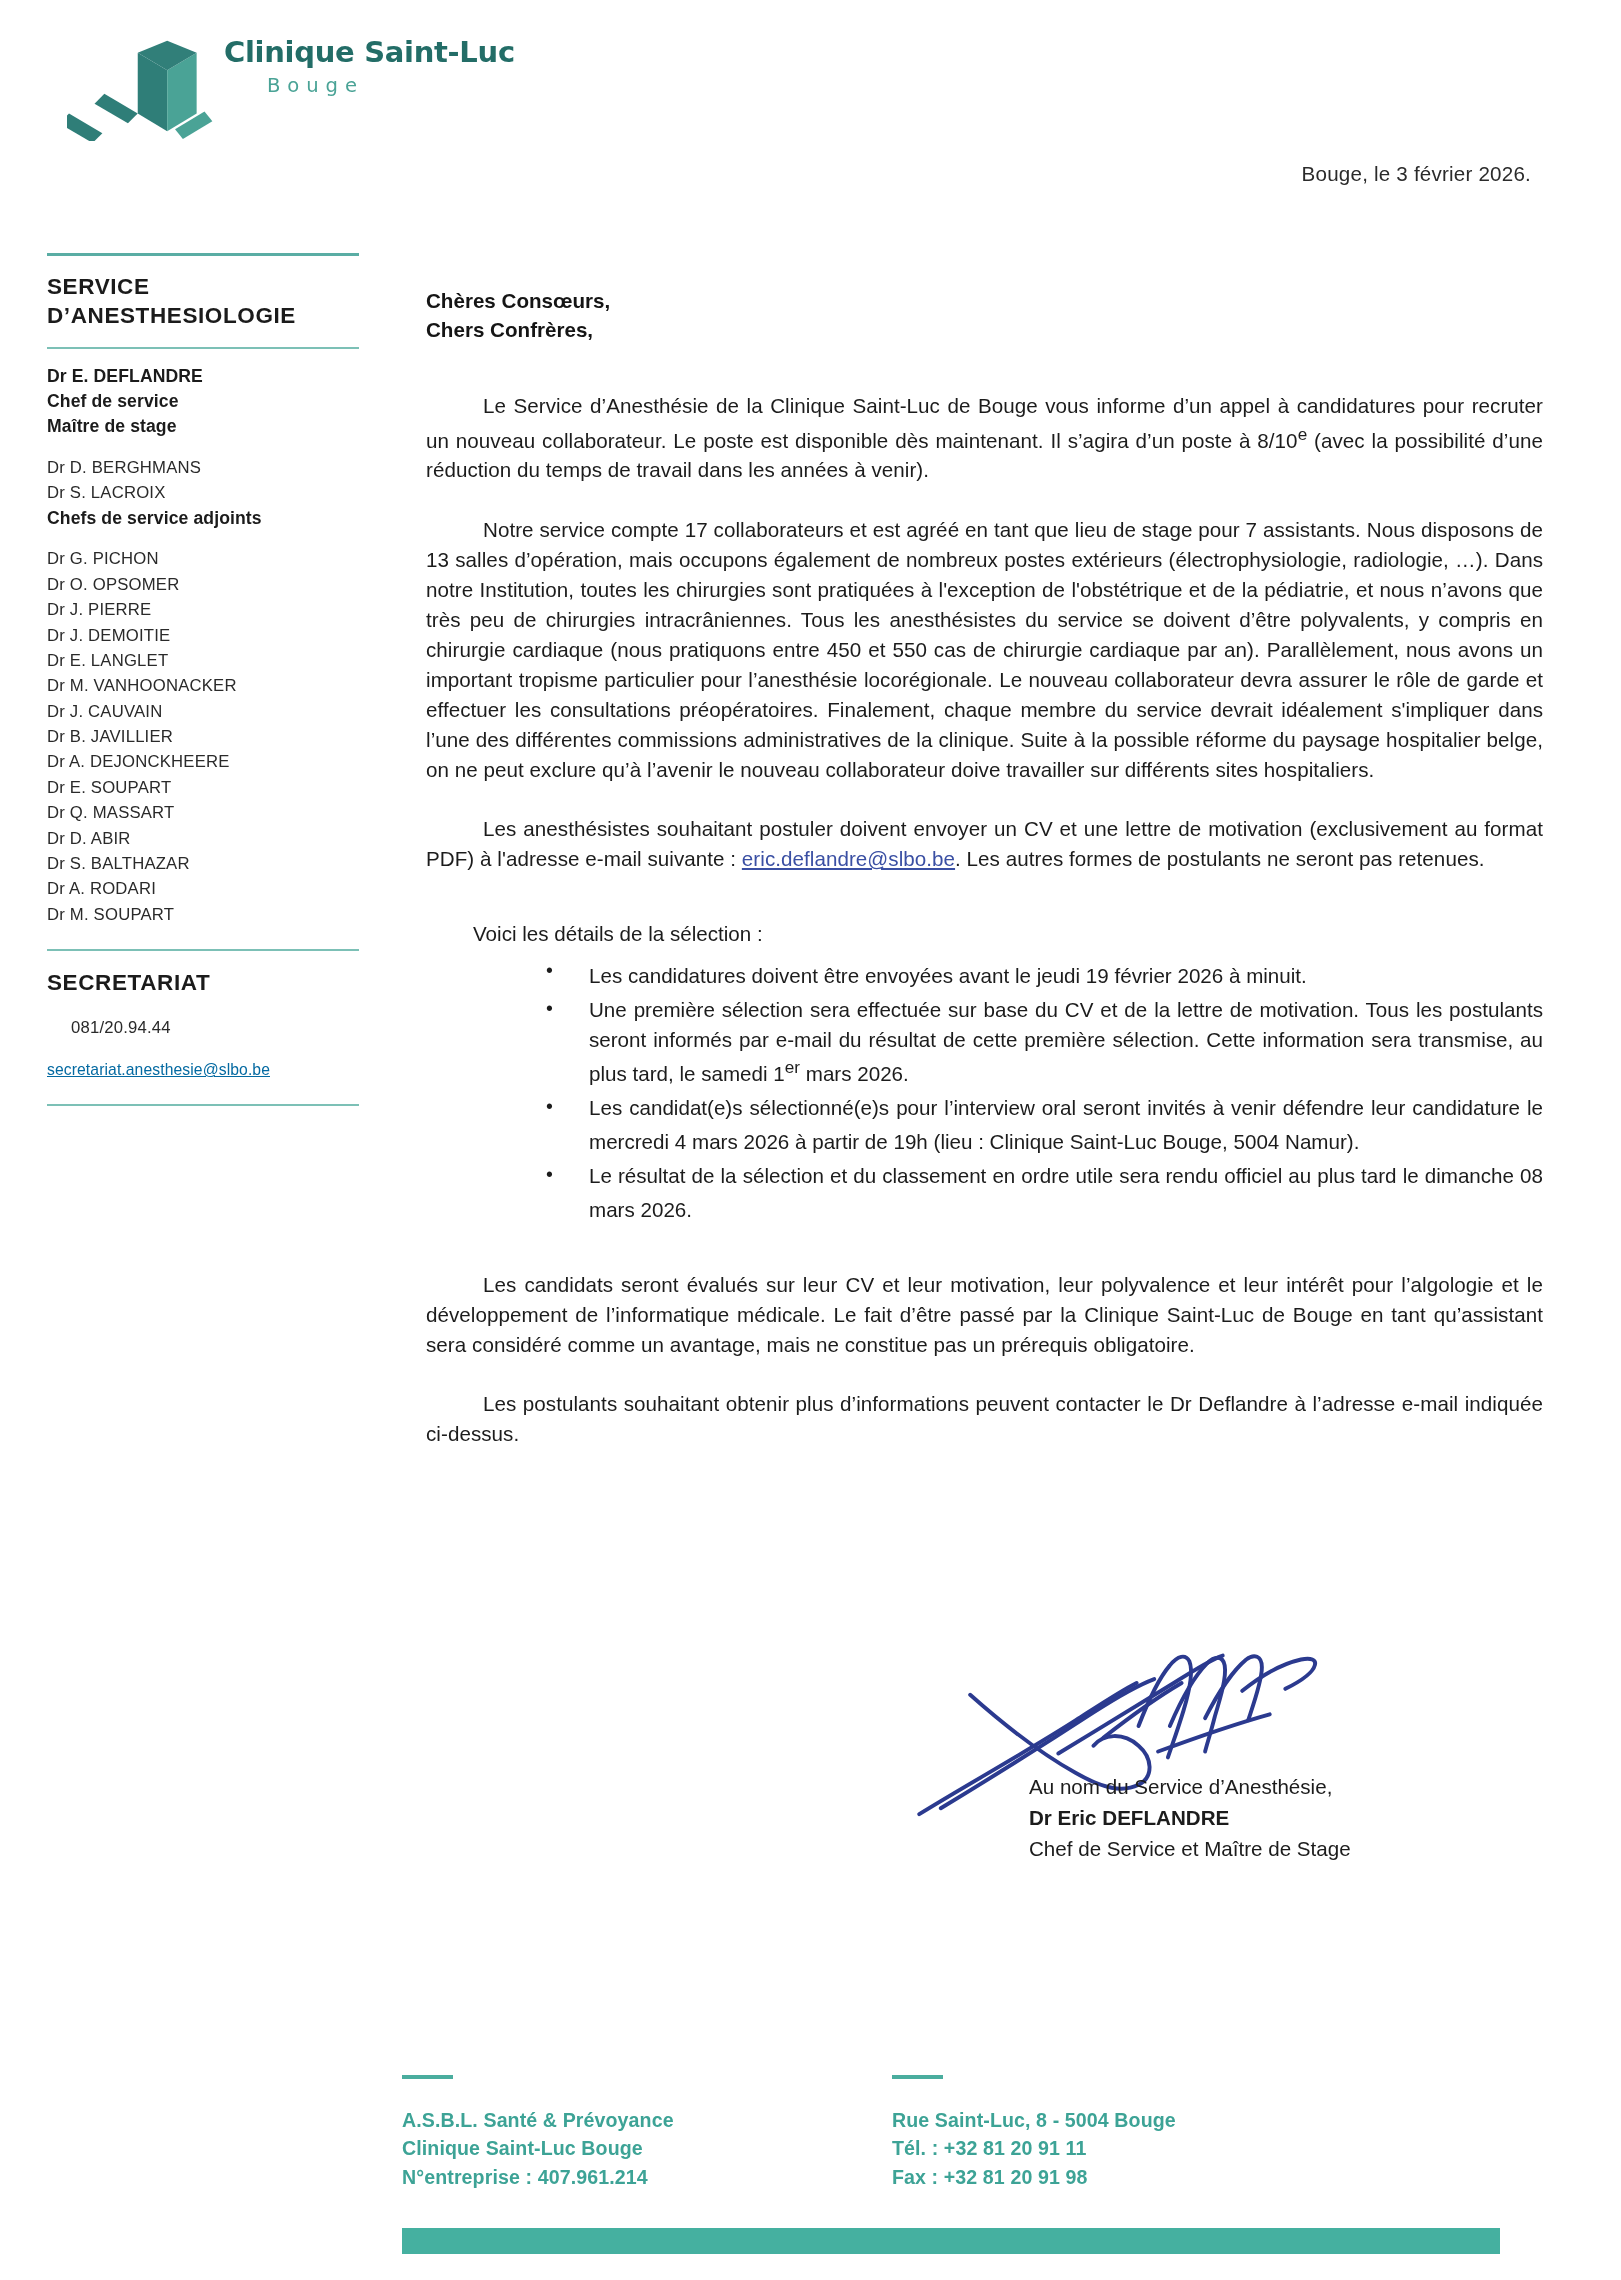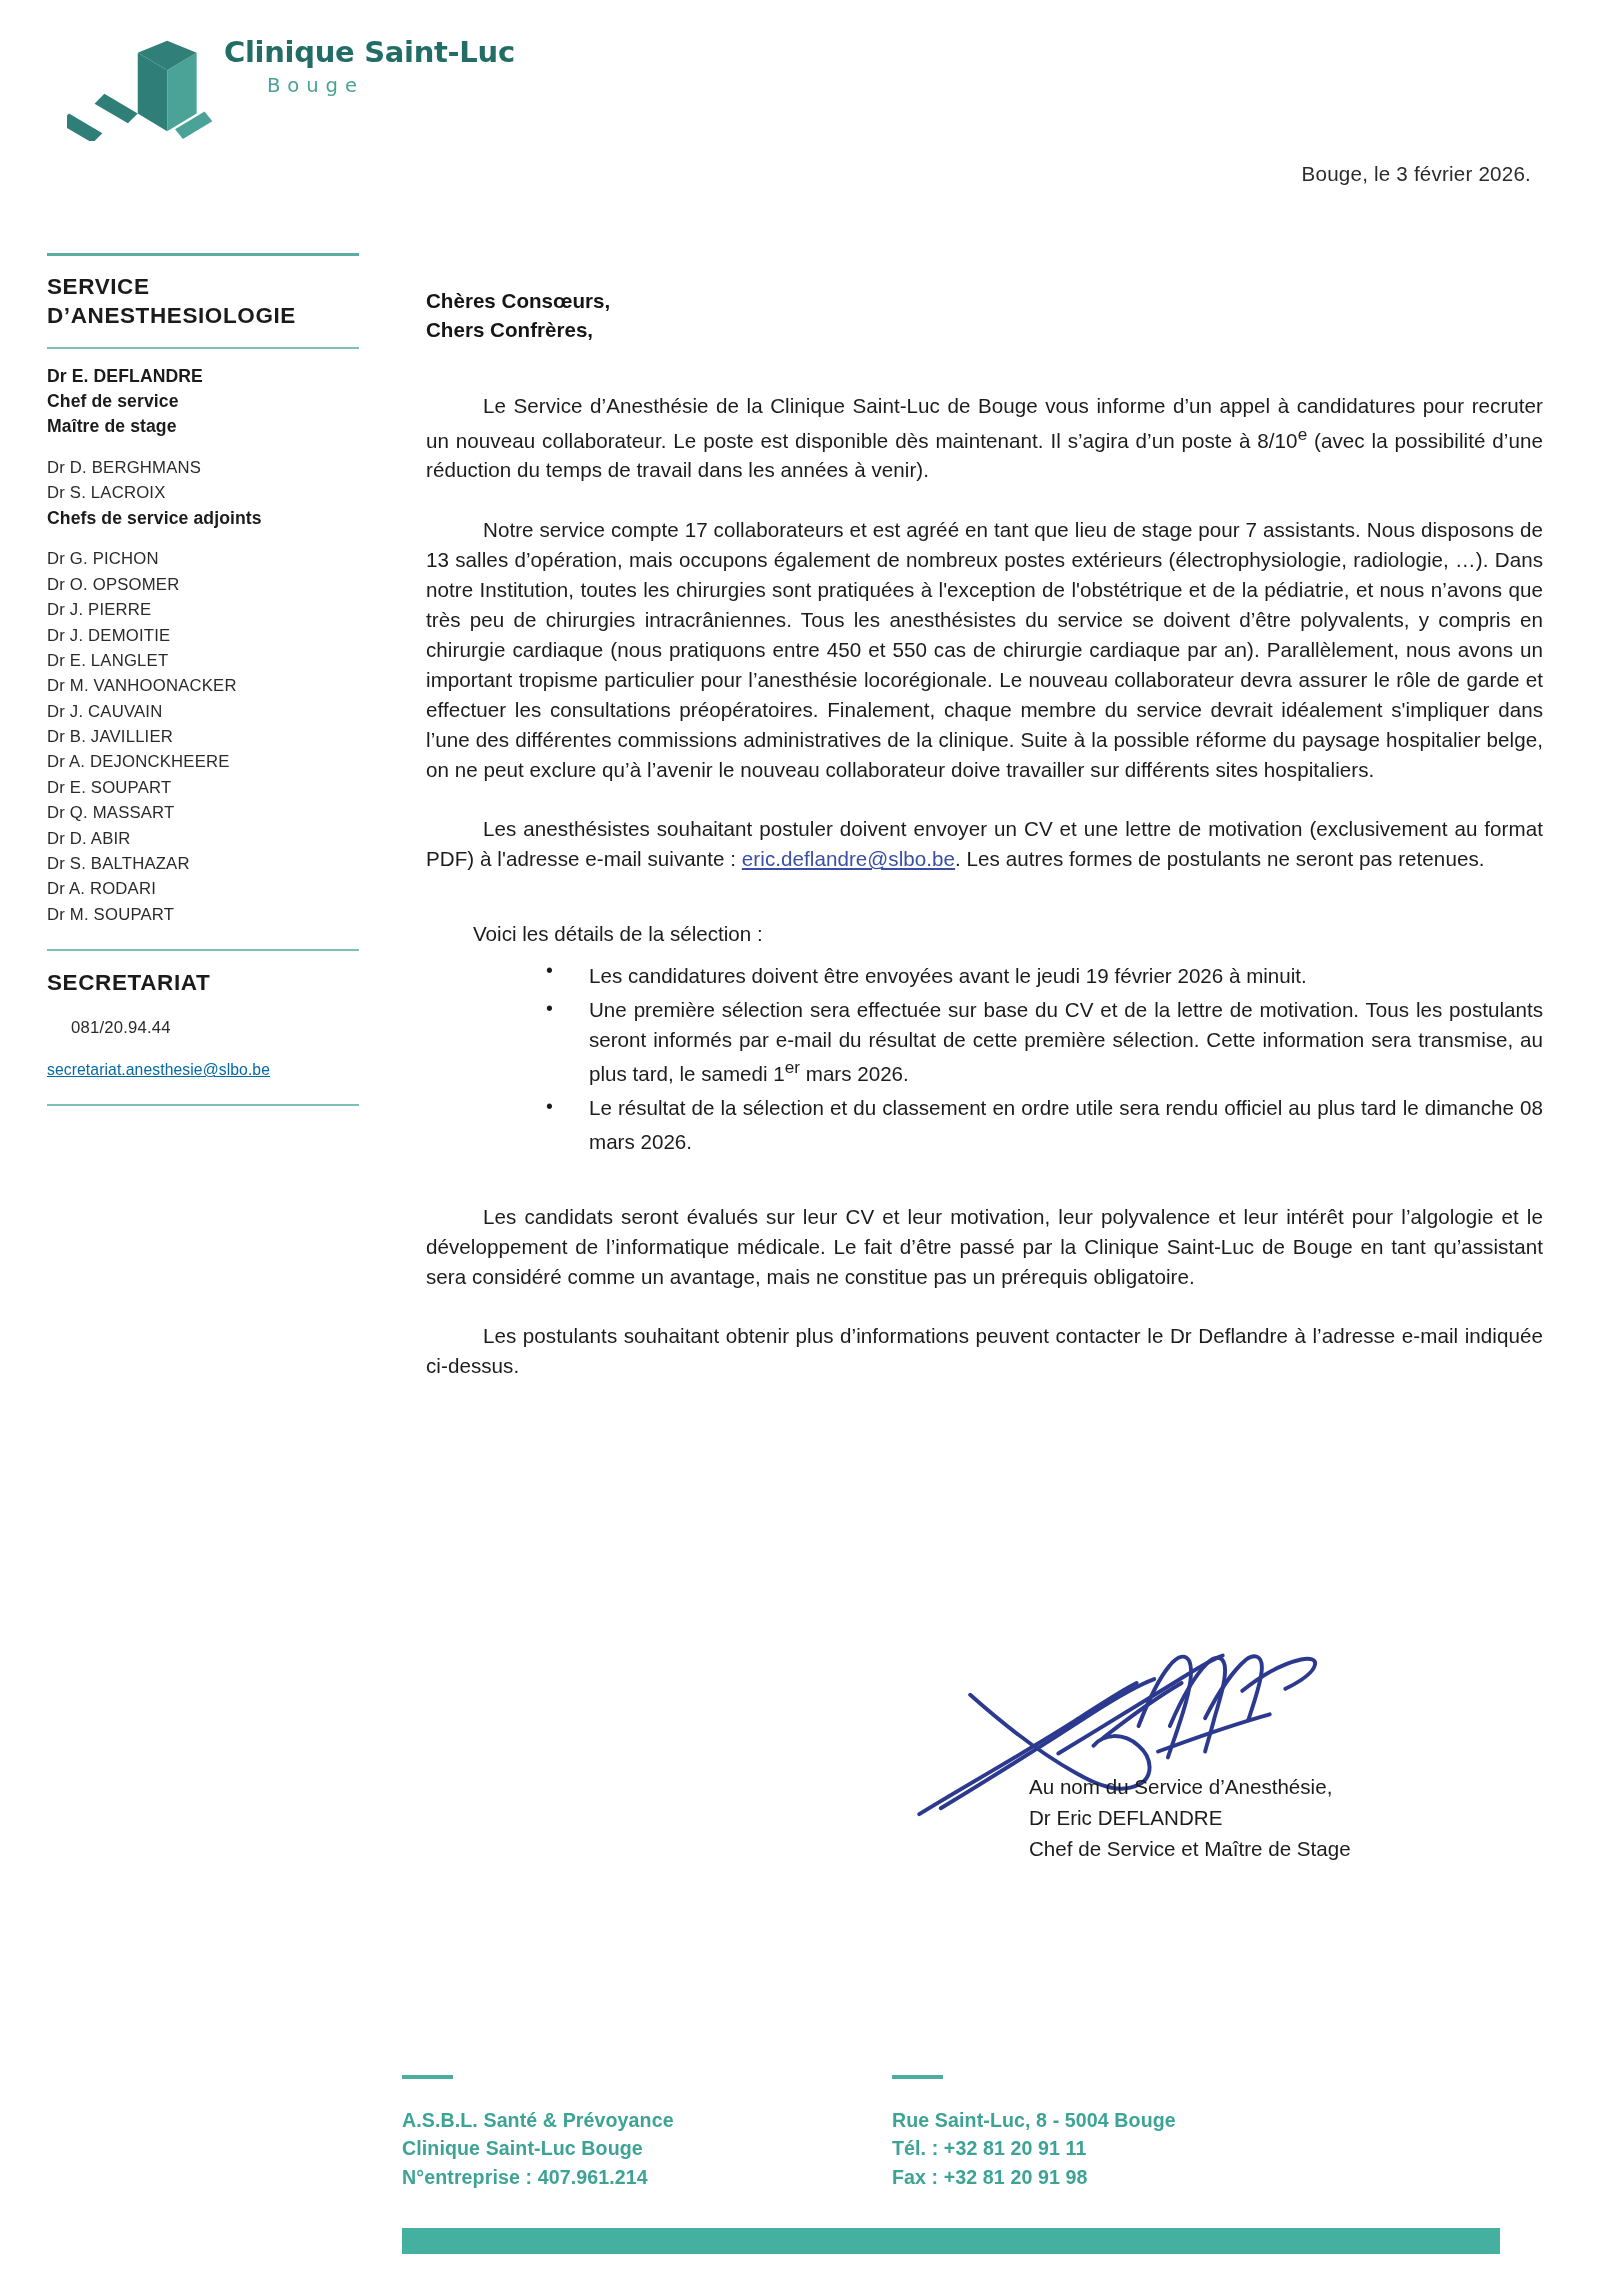--- a/index.html
+++ b/index.html
@@ -211,21 +211,21 @@
   .sign-lines {
     position: absolute;
     left: 98px;
     top: 116px;
     text-align: left;
     font-size: 20.6px;
     line-height: 1.5;
     color: #1c1c1c;
   }
   .sign-lines .nm {
-    font-weight: normal;
+    font-weight: bold;
   }
 
   
   .footer {
     position: absolute;
     left: 0;
     bottom: 0;
     width: 1621px;
     height: 206px;
   }
@@ -349,20 +349,21 @@
 
     <p class="para">Notre service compte 17 collaborateurs et est agréé en tant que lieu de stage pour 7 assistants. Nous disposons de 13 salles d’opération, mais occupons également de nombreux postes extérieurs (électrophysiologie, radiologie, …). Dans notre Institution, toutes les chirurgies sont pratiquées à l'exception de l'obstétrique et de la pédiatrie, et nous n’avons que très peu de chirurgies intracrâniennes. Tous les anesthésistes du service se doivent d’être polyvalents, y compris en chirurgie cardiaque (nous pratiquons entre 450 et 550 cas de chirurgie cardiaque par an). Parallèlement, nous avons un important tropisme particulier pour l’anesthésie locorégionale. Le nouveau collaborateur devra assurer le rôle de garde et effectuer les consultations préopératoires. Finalement, chaque membre du service devrait idéalement s'impliquer dans l’une des différentes commissions administratives de la clinique. Suite à la possible réforme du paysage hospitalier belge, on ne peut exclure qu’à l’avenir le nouveau collaborateur doive travailler sur différents sites hospitaliers.</p>
 
     <p class="para"><span> Les anesthésistes souhaitant postuler doivent envoyer un CV et une lettre de motivation (exclusivement au format PDF) à l'adresse e-mail suivante  : </span><a class="inline-mail">eric.deflandre@slbo.be</a><span>. Les autres formes de postulants ne seront pas retenues.</span></p>
 
     <div class="list-intro">Voici les détails de la sélection :</div>
 
     <ul class="bullets">
       <li><span>Les candidatures doivent être envoyées avant le jeudi 19 février 2026 à minuit.</span><sup></sup><span></span></li>
       <li><span>Une première sélection sera effectuée sur base du CV et de la lettre de motivation. Tous les postulants seront informés par e-mail du résultat de cette première sélection. Cette information sera transmise, au plus tard, le samedi 1</span><sup>er</sup><span> mars 2026.</span></li>
+      <li><span>Les candidat(e)s sélectionné(e)s pour l’interview oral seront invités à venir défendre leur candidature le mercredi 4 mars 2026 à partir de 19h (lieu : Clinique Saint-Luc Bouge, 5004 Namur).</span><sup></sup><span></span></li>
       <li><span>Le résultat de la sélection et du classement en ordre utile sera rendu officiel au plus tard le dimanche 08 mars 2026.</span><sup></sup><span></span></li>
     </ul>
 
     <div class="spacer-lg"></div>
 
     <p class="para">Les candidats seront évalués sur leur CV et leur motivation, leur polyvalence et leur intérêt pour l’algologie et le développement de l’informatique médicale. Le fait d’être passé par la Clinique Saint-Luc de Bouge en tant qu’assistant sera considéré comme un avantage, mais ne constitue pas un prérequis obligatoire.</p>
 
     <p class="para">Les postulants souhaitant obtenir plus d’informations peuvent contacter le Dr Deflandre à l’adresse e-mail indiquée ci-dessus.</p>
   </div>
 

